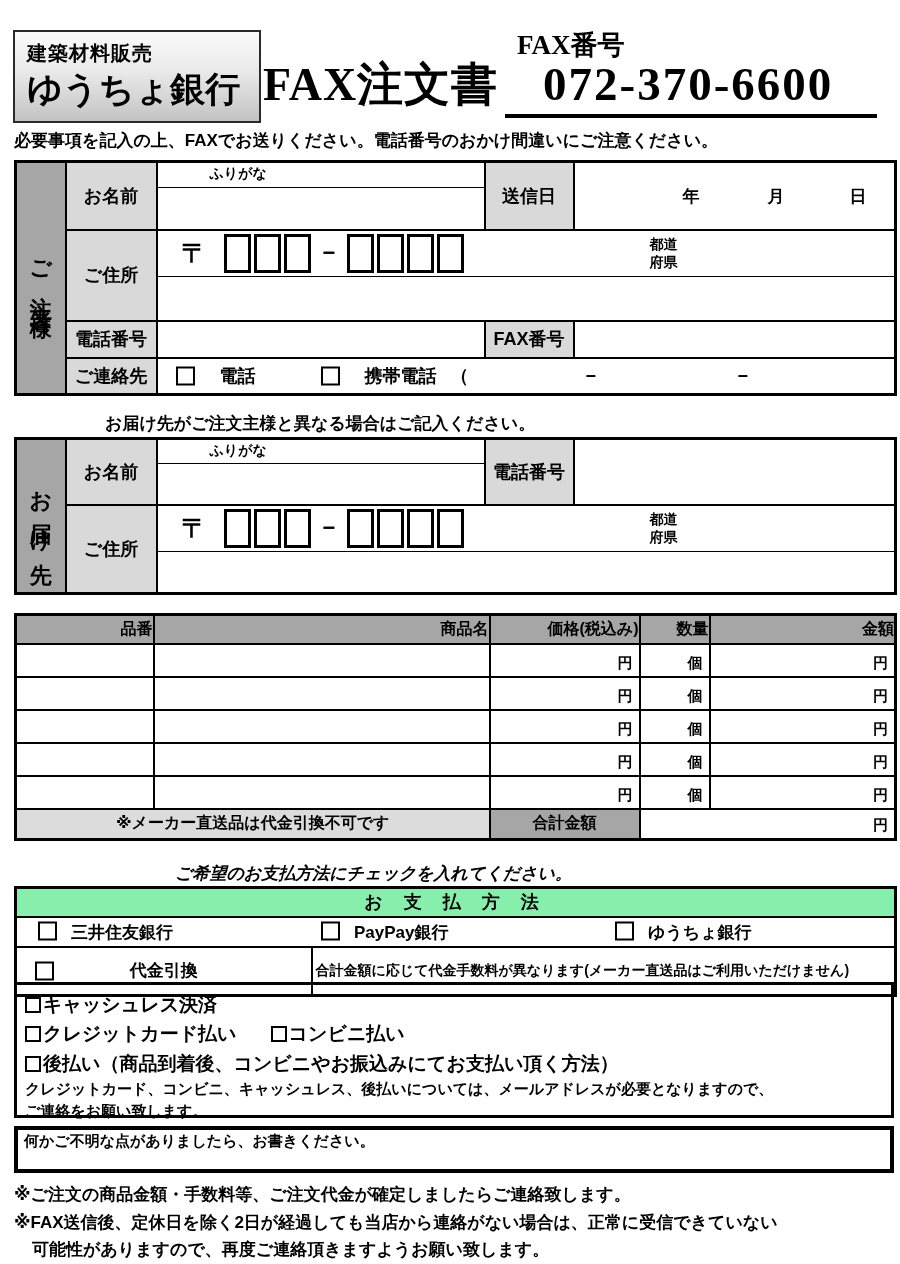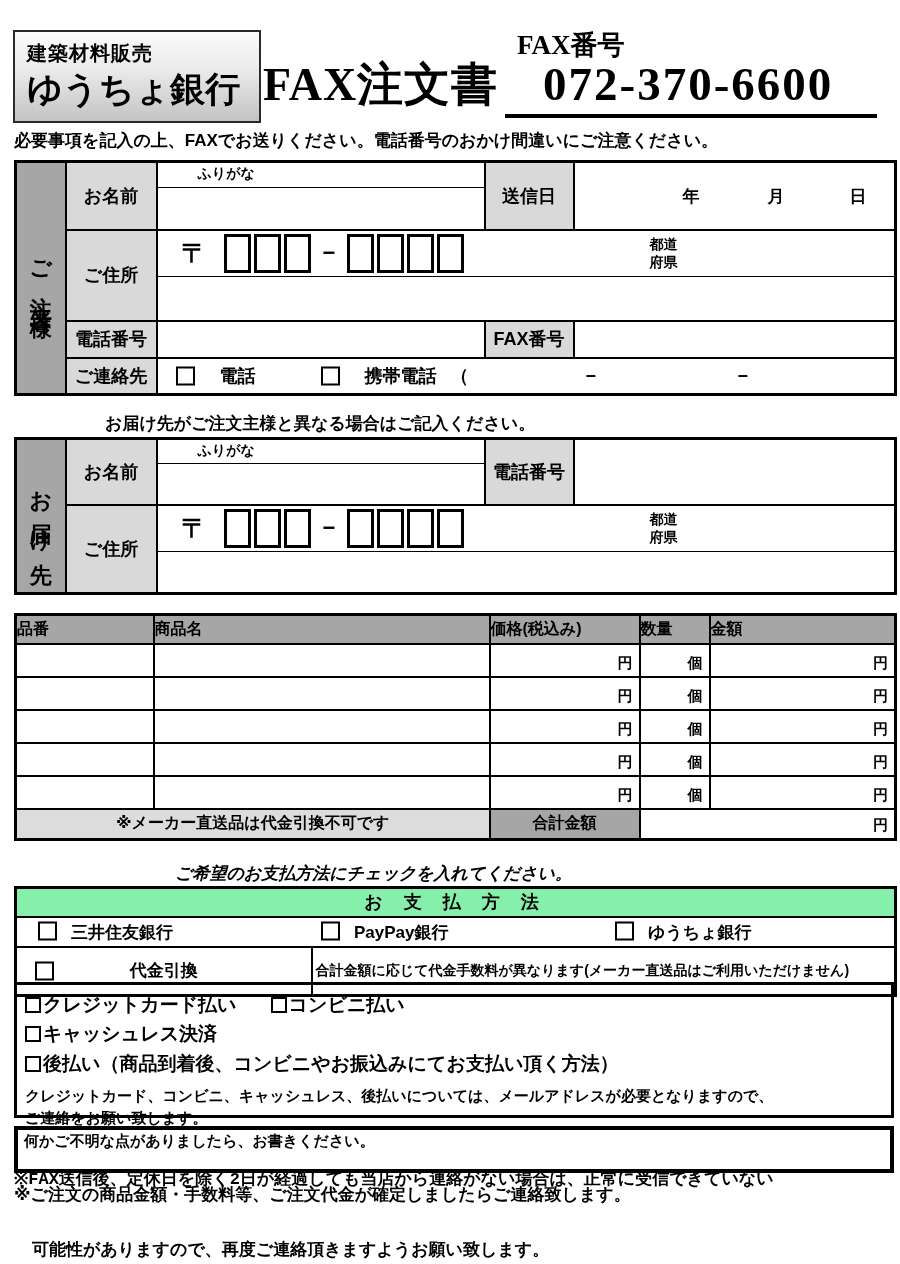--- a/index.html
+++ b/index.html
@@ -34,59 +34,59 @@
   .instruction { position: absolute; left: 14px; top: 129px; font-size: 17px; font-weight: bold; }
 
   
   table.form { border-collapse: collapse; table-layout: fixed; position: absolute; background: #fff; }
   table.form td { border: 2px solid #000; overflow: hidden; }
   table.form { border: 3px solid #000; }
   .vlabel { background: #a6a6a6; text-align: center; vertical-align: middle; }
   .vlabel span { writing-mode: vertical-rl; text-orientation: upright; font-size: 22px; font-weight: bold; letter-spacing: 7px; }
   .flabel { background: #d9d9d9; text-align: center; vertical-align: middle; font-size: 18px; font-weight: bold; }
   .slabel { background: #d9d9d9; text-align: center; vertical-align: middle; font-size: 18px; font-weight: bold; }
-  .furigana-cell { border-bottom-width: 1px !important; font-size: 14px; font-weight: bold; padding: 2px 0 0 40px; vertical-align: top; }
+  .furigana-cell { border-bottom-width: 1px !important; font-size: 14px; font-weight: bold; padding: 2px 0 0 52px; vertical-align: top; }
   .thin-top { border-top-width: 1px !important; }
   td.rel { position: relative; }
 
   .postal-cell { vertical-align: middle; padding-left: 24px; border-bottom-width: 1px !important; }
   .postal-mark { font-size: 26px; font-weight: bold; vertical-align: middle; margin-right: 16px; }
   .pbox { display: inline-block; width: 27px; height: 39px; border: 3px solid #000; background: #fff; margin-right: 3px; vertical-align: middle; }
   .pdash { font-size: 22px; font-weight: bold; vertical-align: middle; margin: 0 12px 0 9px; }
   .pref { position: absolute; left: 492px; top: 50%; transform: translateY(-50%); font-size: 14px; font-weight: bold; text-align: center; line-height: 1.25; }
 
   .date-cell span { position: absolute; top: 50%; transform: translateY(-50%); font-size: 17px; font-weight: bold; }
   .cbx { display: inline-block; width: 19px; height: 19px; border: 2px solid #000; background: #fff; vertical-align: -3px; }
   .contact-cell span.txt { position: absolute; top: 50%; transform: translateY(-50%); font-size: 18px; font-weight: bold; }
   .contact-cell .cbx { position: absolute; top: 50%; transform: translateY(-50%); }
 
   .section-note { position: absolute; font-size: 17px; font-weight: bold; }
 
   
   table.items td { border: 2px solid #000; }
-  .items-head td { background: #a6a6a6; text-align: left; font-size: 16px; font-weight: bold; }
+  .items-head td { background: #a6a6a6; text-align: right; font-size: 16px; font-weight: bold; }
   .unit-cell { text-align: right; padding-right: 6px; font-size: 15px; font-weight: bold; vertical-align: bottom; padding-bottom: 3px; }
   .items-foot-note { background: #dcdcdc; text-align: center; font-size: 16px; font-weight: bold; }
   .items-foot-total { background: #a6a6a6; text-align: center; font-size: 16px; font-weight: bold; }
 
   
   .pay-head td { background: #86efac; text-align: center; font-size: 18px; font-weight: bold; letter-spacing: 8px; }
   .bank-group { position: absolute; top: 50%; transform: translateY(-50%); font-size: 17px; font-weight: bold; white-space: nowrap; }
   .bank-group .cbx { margin-right: 14px; }
   .cod-label-cell { text-align: center; font-size: 17px; font-weight: bold; }
   .cod-label-cell .cbx { position: absolute; left: 18px; top: 50%; transform: translateY(-50%); }
   .cod-note-cell { font-size: 14px; font-weight: bold; padding: 14px 3px; vertical-align: middle; white-space: nowrap; margin-left: 16px; }
 
   
   .credit-box { position: absolute; left: 14px; top: 982px; width: 880px; height: 136px; border: 3px solid #000; padding: 5px 8px 0 8px; }
   .credit-line { font-size: 19px; font-weight: bold; line-height: 1.55; }
   .credit-line .cbx { width: 16px; height: 16px; margin-right: 2px; vertical-align: -2px; }
   .credit-gap { display: inline-block; width: 34px; }
   .credit-serif { font-family: "Liberation Serif", "DejaVu Serif", serif; }
-  .credit-note { font-family: "Liberation Serif", "DejaVu Serif", serif; font-size: 15px; font-weight: bold; line-height: 1.45; margin-top: 8px; }
+  .credit-note { font-family: "Liberation Serif", "DejaVu Serif", serif; font-size: 15px; font-weight: bold; line-height: 1.45; margin-top: 1px; }
 
   
   .remarks-box { position: absolute; left: 14px; top: 1126px; width: 880px; height: 47px; border: 4px solid #000; padding: 2px 6px; font-size: 15px; font-weight: bold; }
   .foot-note { position: absolute; font-size: 17px; font-weight: bold; }
 </style>
 </head>
 <body>
 
 <div id="page">
 
@@ -268,35 +268,35 @@
         <span class="cbx"></span>
         <span>代金引換</span>
       </td>
       <td class="cod-note-cell">合計金額に応じて代金手数料が異なります(メーカー直送品はご利用いただけません)</td>
     </tr>
   </tbody>
     </table>
 
   <div class="credit-box">
     <div class="credit-line">
-      <span class="cbx"></span><span>クレジットカード払い</span><span class="credit-gap"></span><span class="cbx"></span><span>コンビニ払い</span>
+      <span class="cbx"></span><span>キャッシュレス決済</span>
     </div>
     <div class="credit-line">
-      <span class="cbx"></span><span>キャッシュレス決済</span>
+      <span class="cbx"></span><span>クレジットカード払い</span><span class="credit-gap"></span><span class="cbx"></span><span>コンビニ払い</span>
     </div>
     <div class="credit-line credit-serif">
       <span class="cbx"></span><span>後払い（商品到着後、コンビニやお振込みにてお支払い頂く方法）</span>
     </div>
     <div class="credit-note">
       <span>クレジットカード、コンビニ、キャッシュレス、後払いについては、メールアドレスが必要となりますので、</span><br>
       <span>ご連絡をお願い致します。</span>
     </div>
   </div>
 
   <div class="remarks-box">
     <span>何かご不明な点がありましたら、お書きください。</span>
   </div>
 
   <div class="foot-note" style="left:14px; top:1183px;">※ご注文の商品金額・手数料等、ご注文代金が確定しましたらご連絡致します。</div>
-  <div class="foot-note" style="left:14px; top:1166px;font-family:Liberation Mono, monospace;">※FAX送信後、定休日を除く2日が経過しても当店から連絡がない場合は、正常に受信できていない</div>
+  <div class="foot-note" style="left:14px; top:1211px;">※FAX送信後、定休日を除く2日が経過しても当店から連絡がない場合は、正常に受信できていない</div>
   <div class="foot-note" style="left:32px; top:1238px;">可能性がありますので、再度ご連絡頂きますようお願い致します。</div>
 
 </div>
 
 </body></html>

